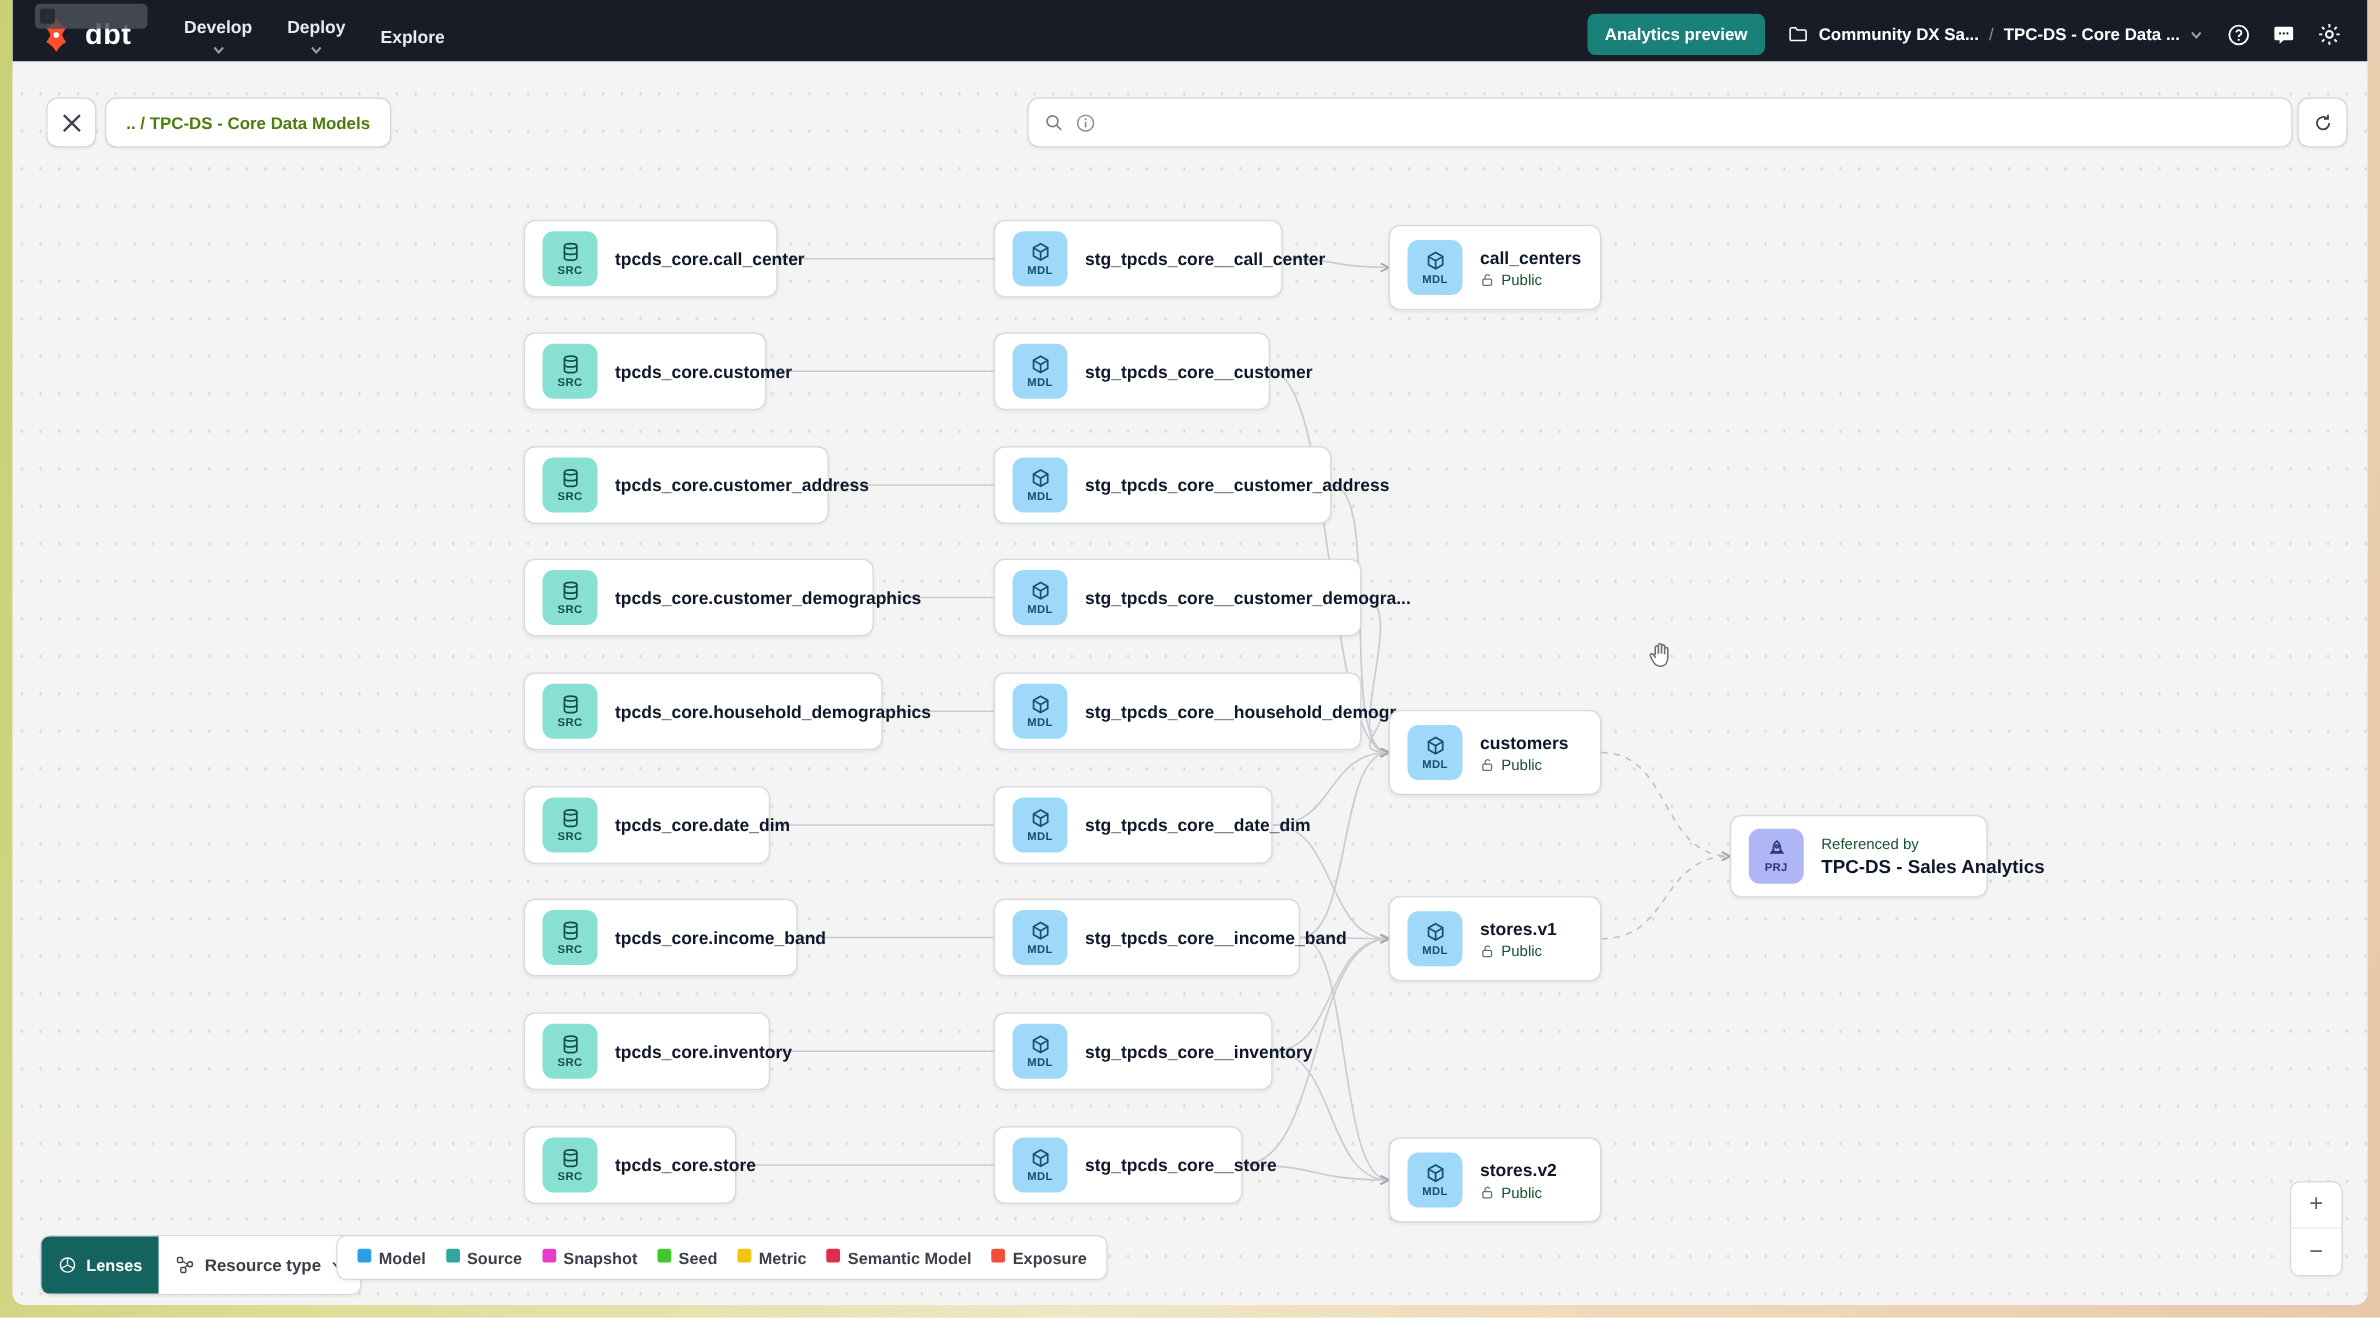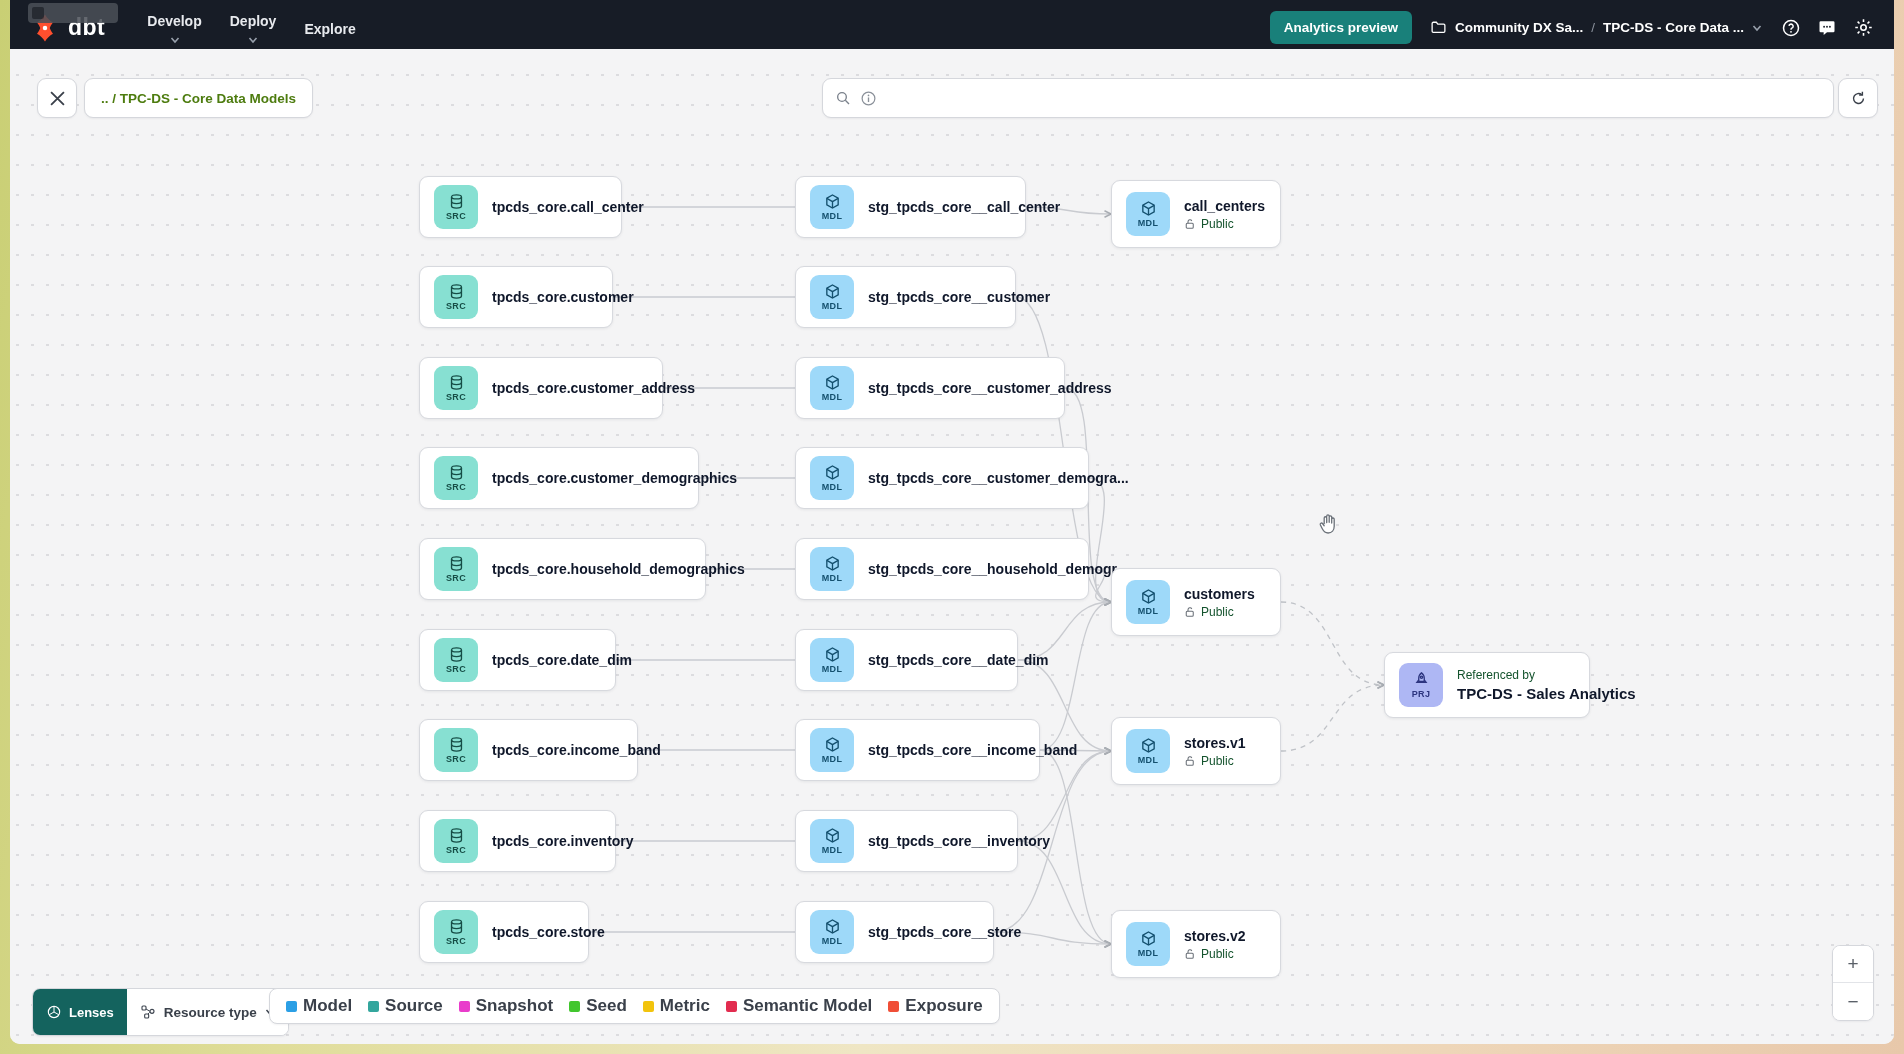--- a/index.html
+++ b/index.html
@@ -72,21 +72,21 @@
   .bottom-group { position:absolute; left:22px; top:928px; height:48px; display:flex;
     border:1px solid #d5d7dc; border-radius:8px; overflow:hidden; background:#fff;
     box-shadow:0 1px 2px rgba(16,24,40,.05); }
   .lenses-btn { background:#14635e; color:#fff; display:flex; align-items:center; gap:7px;
     padding:0 13px; font-size:13px; font-weight:bold; cursor:pointer; }
   .restype-btn { display:flex; align-items:center; gap:8px; padding:0 13px; font-size:13.5px;
     font-weight:bold; color:#3a404a; cursor:pointer; background:#fff; }
   .legend { position:absolute; left:259px; top:928px; height:36px; display:flex; align-items:center;
     gap:16px; padding:0 16px; background:#fff; border:1px solid #d5d7dc; border-radius:8px;
     box-shadow:0 1px 2px rgba(16,24,40,.05); }
-  .lg-item { display:flex; align-items:center; gap:6px; font-size:17px; font-weight:bold; color:#3a404a; }
+  .lg-item { display:flex; align-items:flex-start; gap:6px; font-size:13px; font-weight:bold; color:#3a404a; }
   .lg-sq { width:11px; height:11px; border-radius:2px; }
   .zoomctl { position:absolute; left:1822px; top:885px; width:42px; background:#fff;
     border:1px solid #d5d7dc; border-radius:8px; overflow:hidden; display:flex; flex-direction:column;
     box-shadow:0 1px 2px rgba(16,24,40,.05); }
   .zoomctl button { height:37px; background:#fff; border:none; font-size:19px; color:#5a6068;
     cursor:pointer; font-family:inherit; }
   .zoomctl button:first-child { border-bottom:1px solid #e2e4e8; }
 
   .cursor-hand { position:absolute; left:1307px; top:452px; width:24px; height:24px; pointer-events:none; }
 </style>

